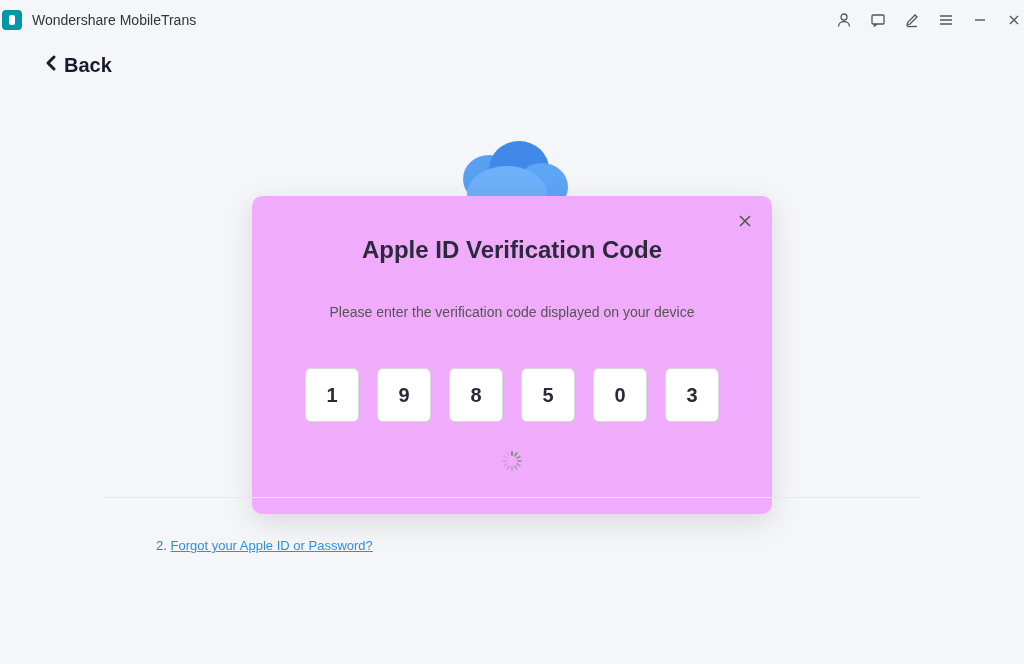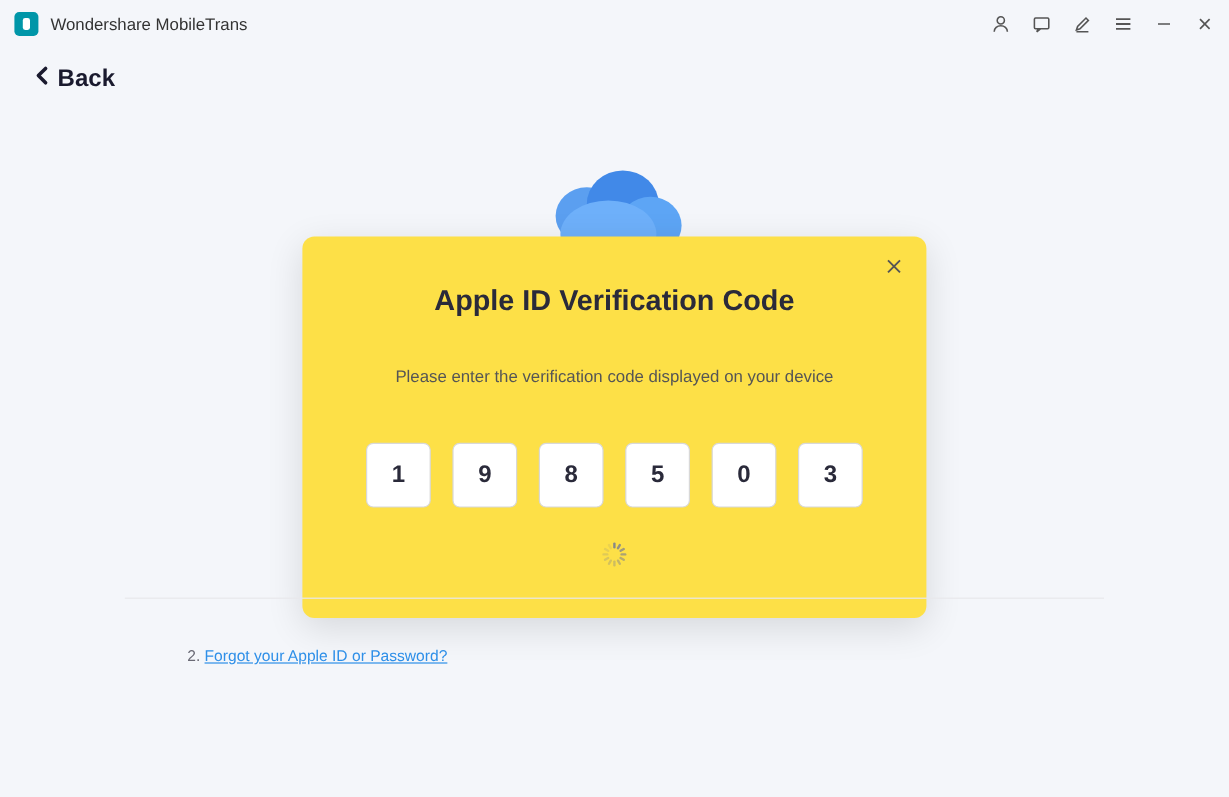--- a/index.html
+++ b/index.html
@@ -14,21 +14,21 @@
       width: 1024px;
       height: 664px;
       overflow: hidden;
       position: relative;
     }
     
     .titlebar {
       height: 40px;
       display: flex;
       align-items: center;
-      padding: 0 12px;
+      padding: 0 2px;
       background: #f4f6fa;
     }
     
     .app-logo {
       width: 20px;
       height: 20px;
       background: #0096a8;
       border-radius: 4px;
       display: flex;
       align-items: center;
@@ -61,22 +61,22 @@
       height: 16px;
       display: flex;
       align-items: center;
       justify-content: center;
       color: #555;
       cursor: pointer;
     }
     
     .back-nav {
       display: flex;
-      align-items: flex-end;
-      padding: 14px 28px;
+      align-items: flex-start;
+      padding: 14px 44px;
       cursor: pointer;
       gap: 6px;
     }
     
     .back-chevron {
       font-size: 20px;
       color: #1a1a2e;
       font-weight: bold;
     }
     
@@ -99,21 +99,21 @@
       transform: translateX(-50%);
       color: #4a90e2;
     }
     
     .modal {
       position: absolute;
       left: 50%;
       top: 105px;
       transform: translateX(-50%);
       width: 520px;
-      background: #fde047;
+      background: #f0abfc;
       border-radius: 10px;
       box-shadow: 0 8px 30px rgba(0,0,0,0.12);
       padding: 40px 35px 42px;
     }
     
     .modal-close {
       position: absolute;
       top: 16px;
       right: 18px;
       width: 18px;

